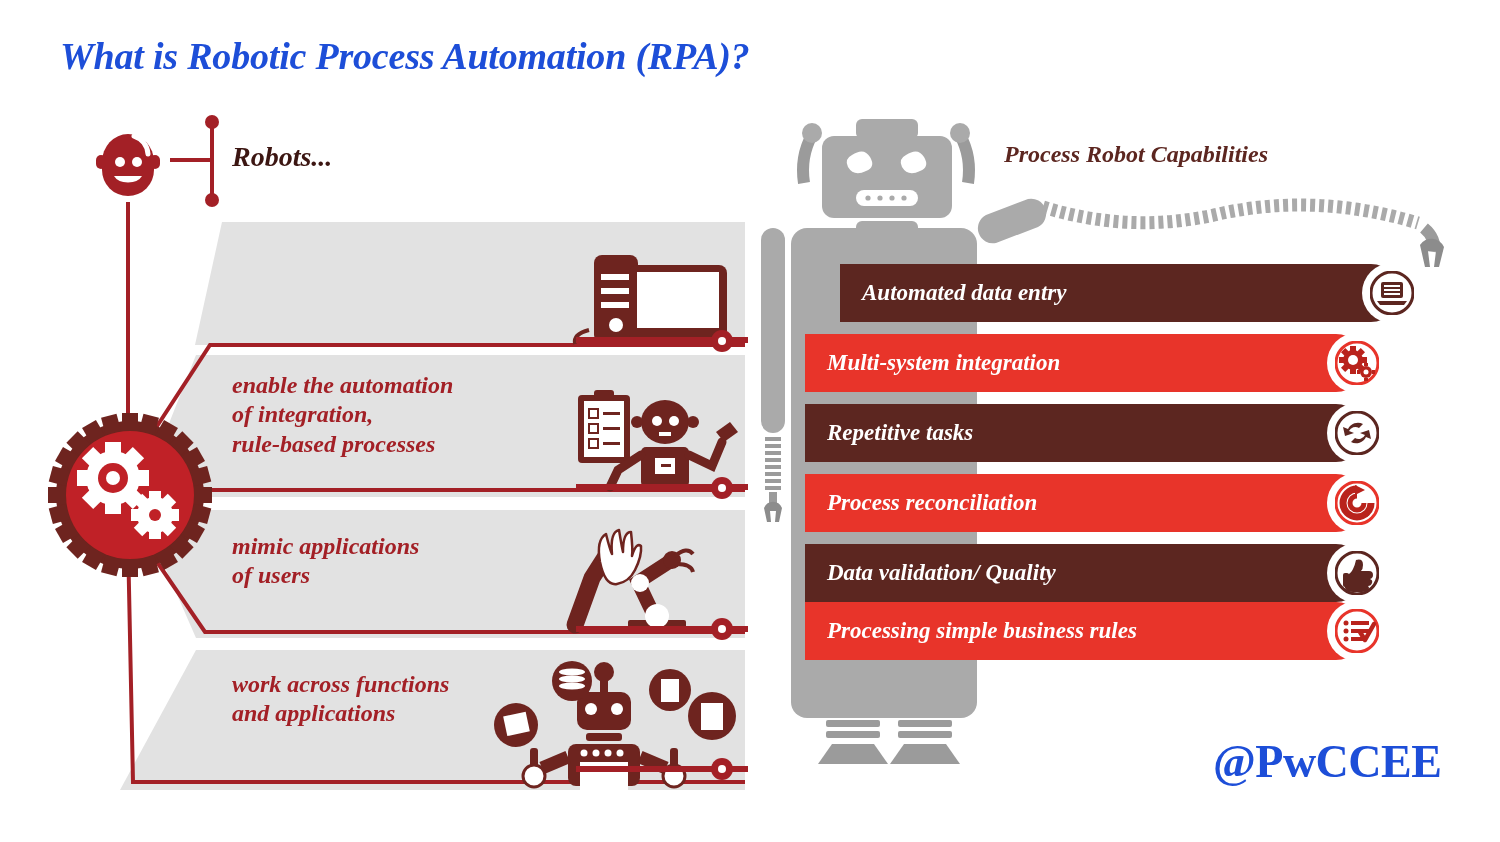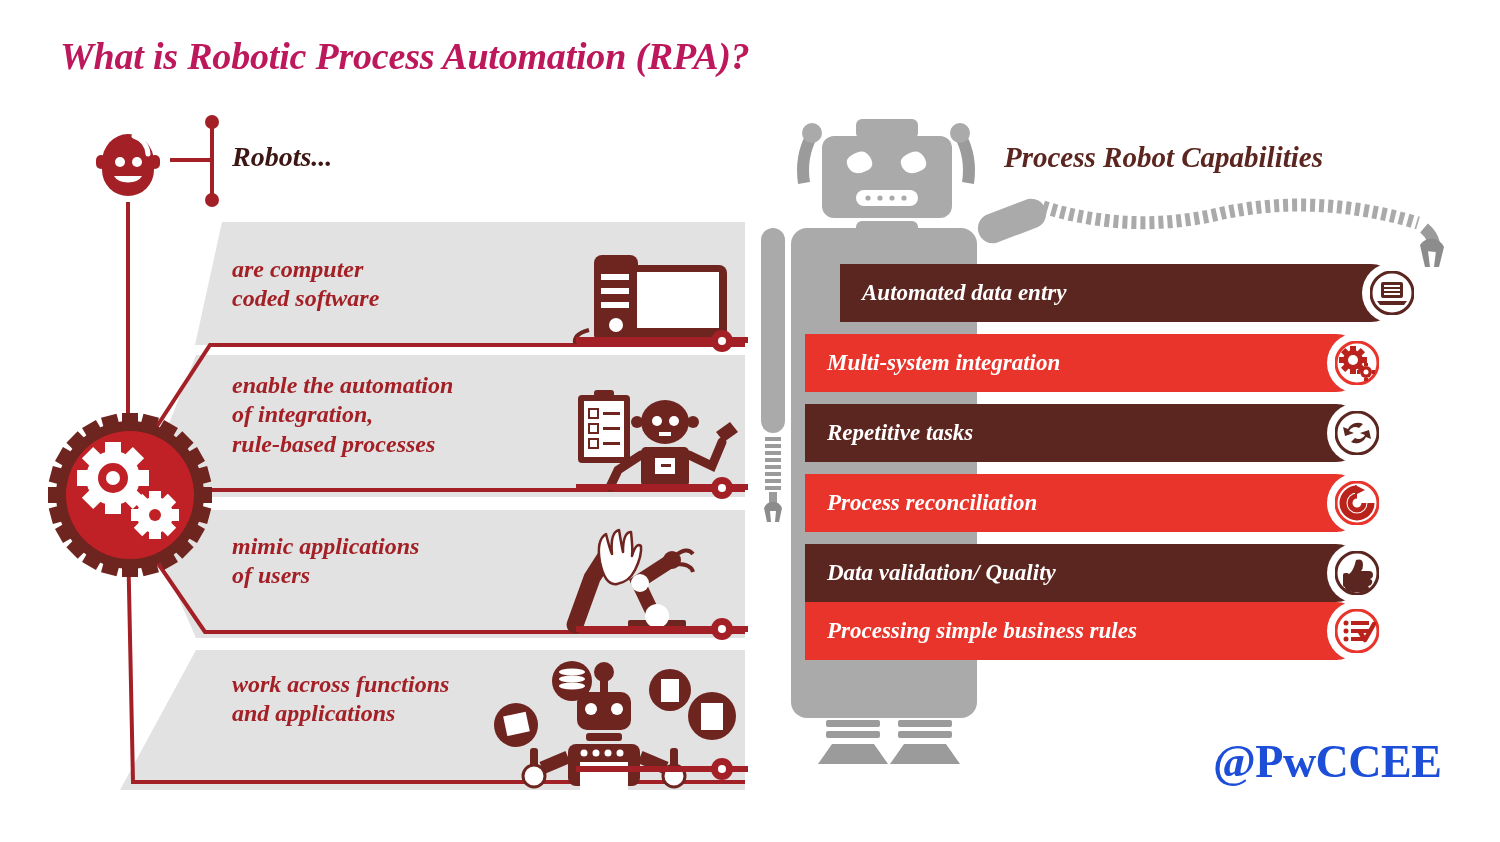--- a/index.html
+++ b/index.html
@@ -6,39 +6,39 @@
   body{
     width:1500px;height:842px;background:#ffffff;overflow:hidden;
     font-family:"Liberation Serif",serif;position:relative;
   }
   #stage{position:absolute;left:0;top:0;width:1500px;height:842px;}
 
   
   .title{
     position:absolute;left:60px;top:34px;
     font-size:38px;font-weight:bold;font-style:italic;
-    color:#be185d;letter-spacing:-0.2px;white-space:nowrap;
+    color:#1d4ed8;letter-spacing:-0.2px;white-space:nowrap;
   }
 
   
   .robots-label{
     position:absolute;left:232px;top:141px;
     font-size:28px;font-weight:bold;font-style:italic;color:#3C1612;
     white-space:nowrap;
   }
   .panel-text{
     position:absolute;
     font-size:24px;font-weight:bold;font-style:italic;color:#A32026;
     line-height:1.22;
   }
 
   
   .cap-title{
     position:absolute;left:1004px;top:141px;
-    font-size:29px;font-weight:bold;font-style:italic;color:#5C2620;
+    font-size:24px;font-weight:bold;font-style:italic;color:#5C2620;
     white-space:nowrap;
   }
   .capbar{
     position:absolute;left:805px;height:58px;width:560px;
     border-radius:0 29px 29px 0;display:flex;align-items:center;
   }
   .capbar .lbl{
     color:#ffffff;font-size:23px;font-weight:bold;font-style:italic;
     margin-left:22px;white-space:nowrap;
   }
@@ -303,24 +303,20 @@
   </svg>
 
   <div class="binary" style="left:644px;top:280px;">
     <div>00 01 00 01</div>
     <div>10 11 10 11</div>
     <div>00 01 00 01</div>
   </div>
 
   <div class="robots-label">Robots...</div>
 
-  <div class="panel-text" style="left:232px;top:255px;">
-    <div>are computer</div>
-    <div>coded software</div>
-  </div>
 
   <div class="panel-text" style="left:232px;top:371px;">
     <div>enable the automation</div>
     <div>of integration,</div>
     <div>rule-based processes</div>
   </div>
 
   <div class="panel-text" style="left:232px;top:532px;">
     <div>mimic applications</div>
     <div>of users</div>

